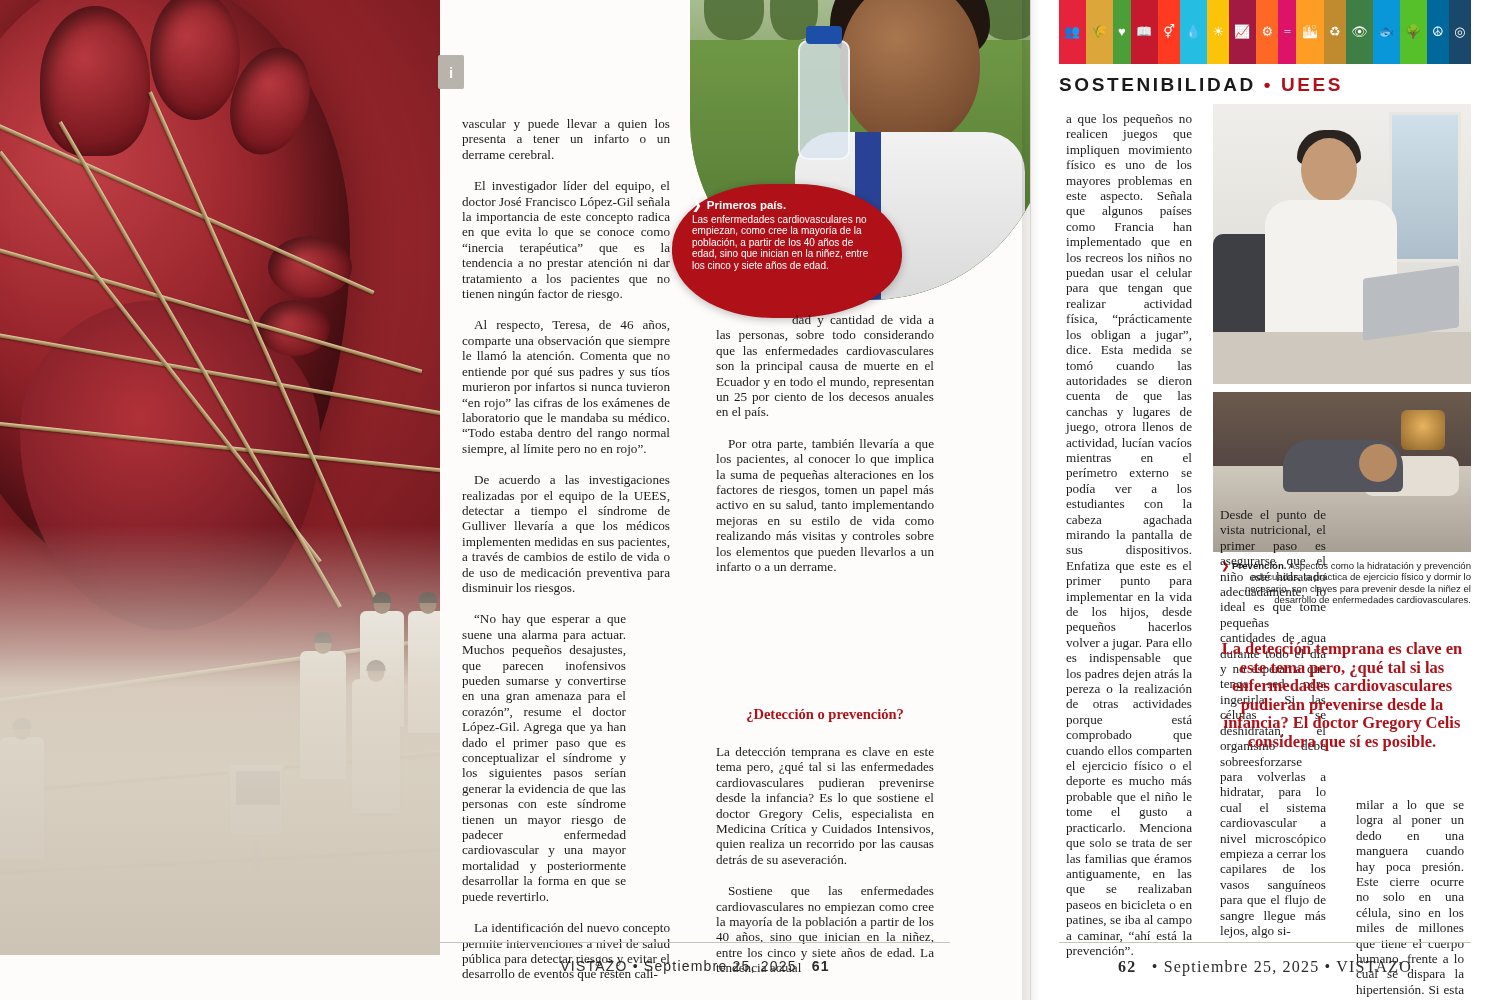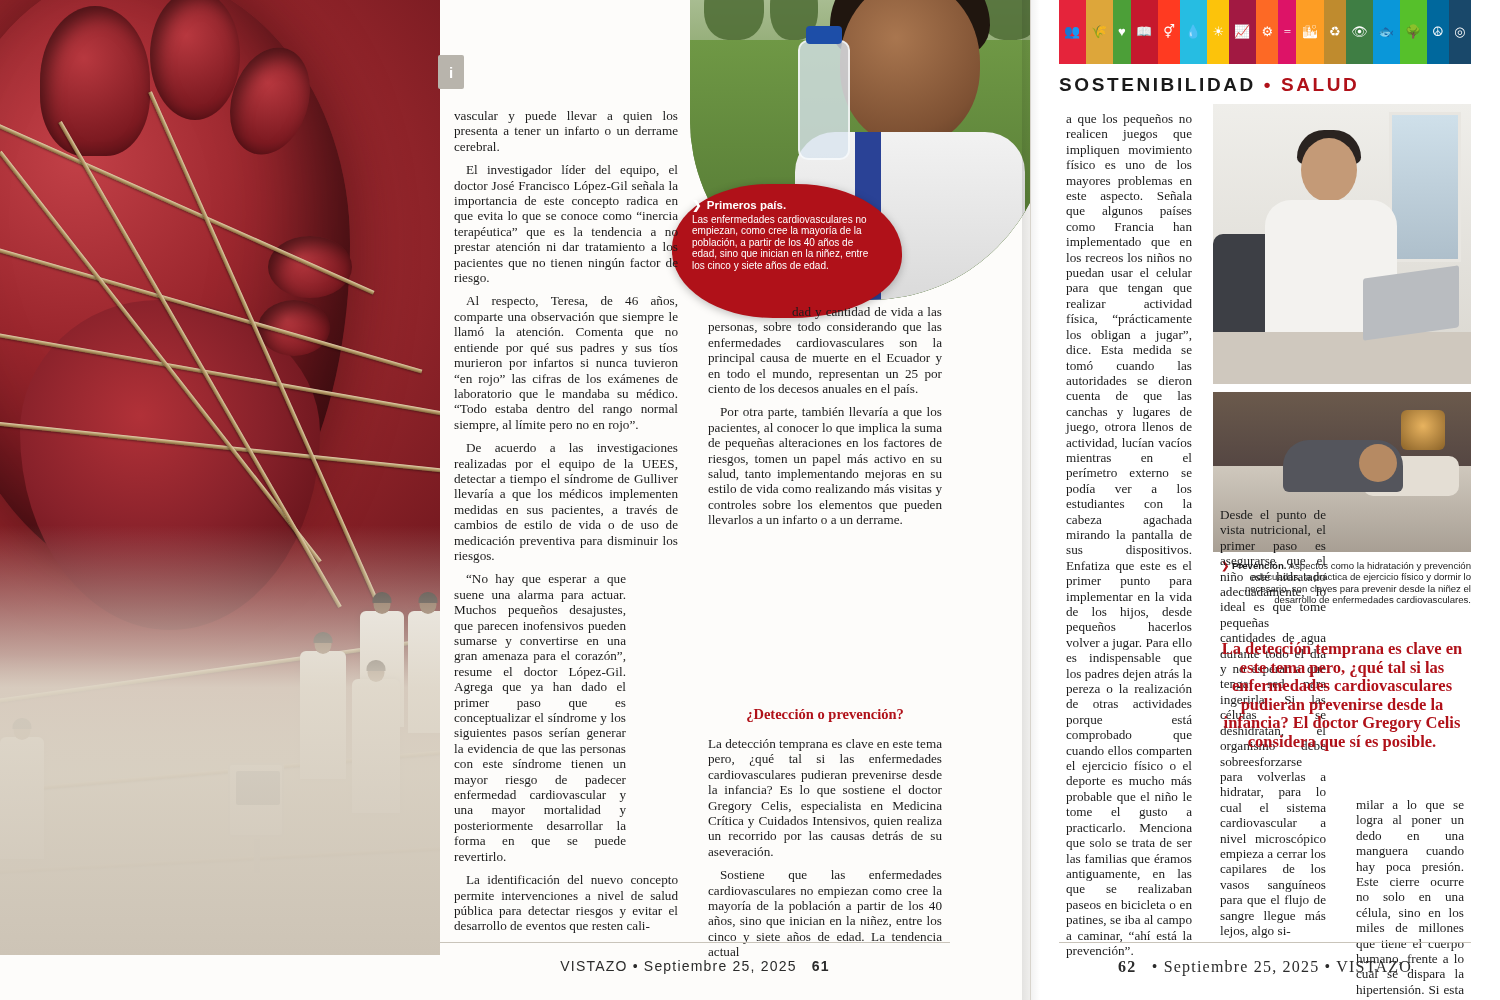--- a/index.html
+++ b/index.html
@@ -172,21 +172,21 @@
   }
 
   
   .col {
     position:absolute;
     font-size:13.2px; line-height:15.4px;
     text-align:justify;
     color:#1b1b1b;
     hyphens:auto;
   }
-  .col p { margin:8px; text-indent:12px; }
+  .col p { margin:16px; text-indent:12px; }
   .col p.first { text-indent:0; }
   .c1 { left:446px; top:100px; width:240px; }
   .c2 { left:700px; top:296px; width:250px; }
 
   .pullquote {
     position:absolute; left:664px; top:592px; width:290px;
     color:#b01119;
     font-family:"Liberation Serif", serif;
     font-weight:bold;
     font-size:16.5px; line-height:18.4px;
@@ -472,21 +472,21 @@
         <div class="sdg-cell" style="background: rgb(63, 126, 68);">👁</div>
         <div class="sdg-cell" style="background: rgb(10, 151, 217);">🐟</div>
         <div class="sdg-cell" style="background: rgb(86, 192, 43);">🌳</div>
         <div class="sdg-cell" style="background: rgb(0, 104, 157);">☮</div>
         <div class="sdg-cell" style="background: rgb(25, 72, 106);">◎</div>
       </div>
 
     <div class="section-head">
       <span>SOSTENIBILIDAD</span>
       <span class="dot">•</span>
-      <span class="salud">SALUD</span>
+      <span class="salud">UEES</span>
     </div>
 
     <div class="rcol rc1">
       <p class="first">a que los pequeños no realicen juegos que impliquen movimiento físico es uno de los mayores problemas en este aspecto. Señala que algunos países como Francia han implementado que en los recreos los niños no puedan usar el celular para que tengan que realizar actividad física, “prácticamente los obligan a jugar”, dice. Esta medida se tomó cuando las autoridades se dieron cuenta de que las canchas y lugares de juego, otrora llenos de actividad, lucían vacíos mientras en el perímetro externo se podía ver a los estudiantes con la cabeza agachada mirando la pantalla de sus dispositivos. Enfatiza que este es el primer punto para implementar en la vida de los hijos, desde pequeños hacerlos volver a jugar. Para ello es indispensable que los padres dejen atrás la pereza o la realización de otras actividades porque está comprobado que cuando ellos comparten el ejercicio físico o el deporte es mucho más probable que el niño le tome el gusto a practicarlo. Menciona que solo se trata de ser las familias que éramos antiguamente, en las que se realizaban paseos en bicicleta o en patines, se iba al campo a caminar, “ahí está la prevención”.</p>
     </div>
 
     <div class="photo-top-right">
       <div class="ptr-wall"></div>
       <div class="ptr-window"></div>
       <div class="ptr-chair"></div>

